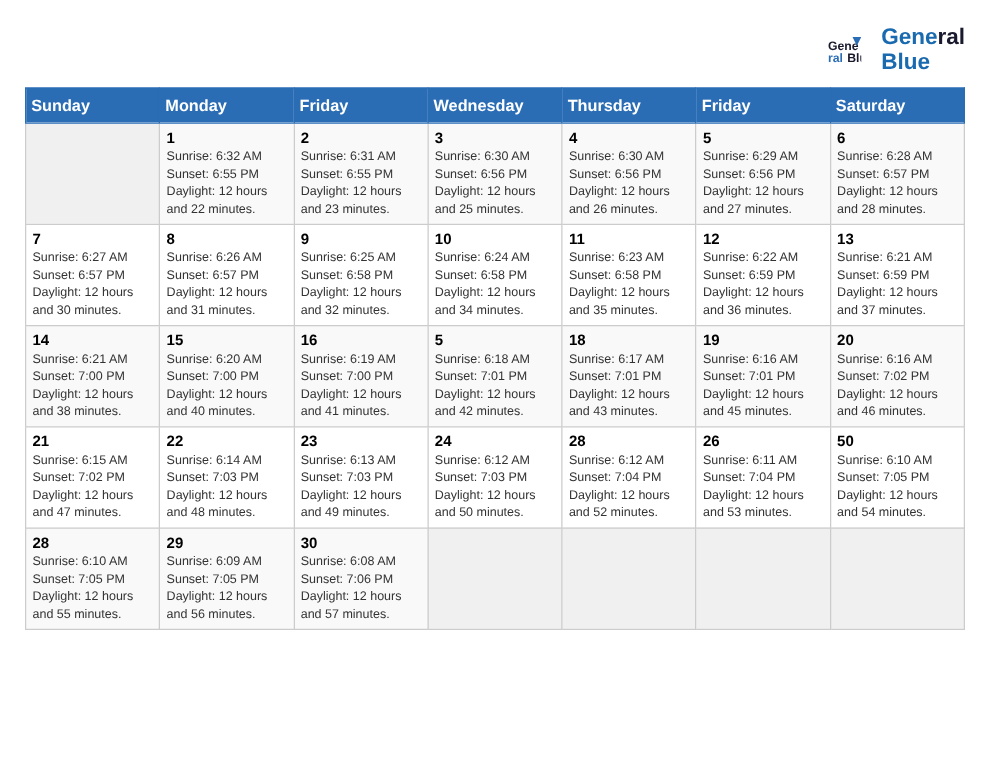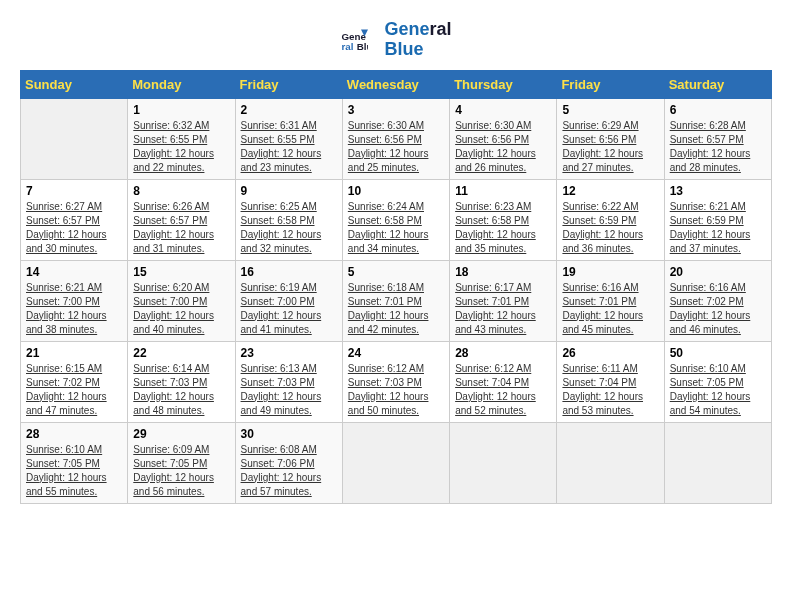--- a/index.html
+++ b/index.html
@@ -5,21 +5,21 @@
     * { box-sizing: border-box; margin: 0; padding: 0; }
     body {
       font-family: Arial, sans-serif;
       background: #fff;
       width: 792px;
       min-height: 612px;
       padding: 20px;
     }
     .header {
       display: flex;
-      justify-content: center;
+      justify-content: flex-end;
       align-items: flex-start;
       margin-bottom: 10px;
     }
     .logo {
       display: flex;
       align-items: center;
       gap: 4px;
     }
     .logo-text {
       font-size: 18px;
@@ -47,21 +47,21 @@
       font-size: 14px;
       color: #444;
     }
     table {
       width: 100%;
       border-collapse: collapse;
       font-size: 11px;
     }
     thead tr th {
       background-color: #2a6db5;
-      color: #fde047;
+      color: #ffffff;
       padding: 6px 4px;
       text-align: left;
       font-size: 13px;
       font-weight: bold;
       border: 1px solid #2a6db5;
     }
     tbody tr td {
       border: 1px solid #ccc;
       padding: 4px 5px;
       vertical-align: top;
@@ -77,21 +77,20 @@
     .day-num {
       font-weight: bold;
       font-size: 12px;
       display: block;
       margin-bottom: 2px;
     }
     .day-info {
       font-size: 10px;
       color: #333;
       line-height: 1.4;
-      text-decoration: underline;
     }
     .empty-cell {
       background-color: #f0f0f0 !important;
     }
   </style>
 </head>
 <body>
 
 <div class="header">
   <div class="logo">

